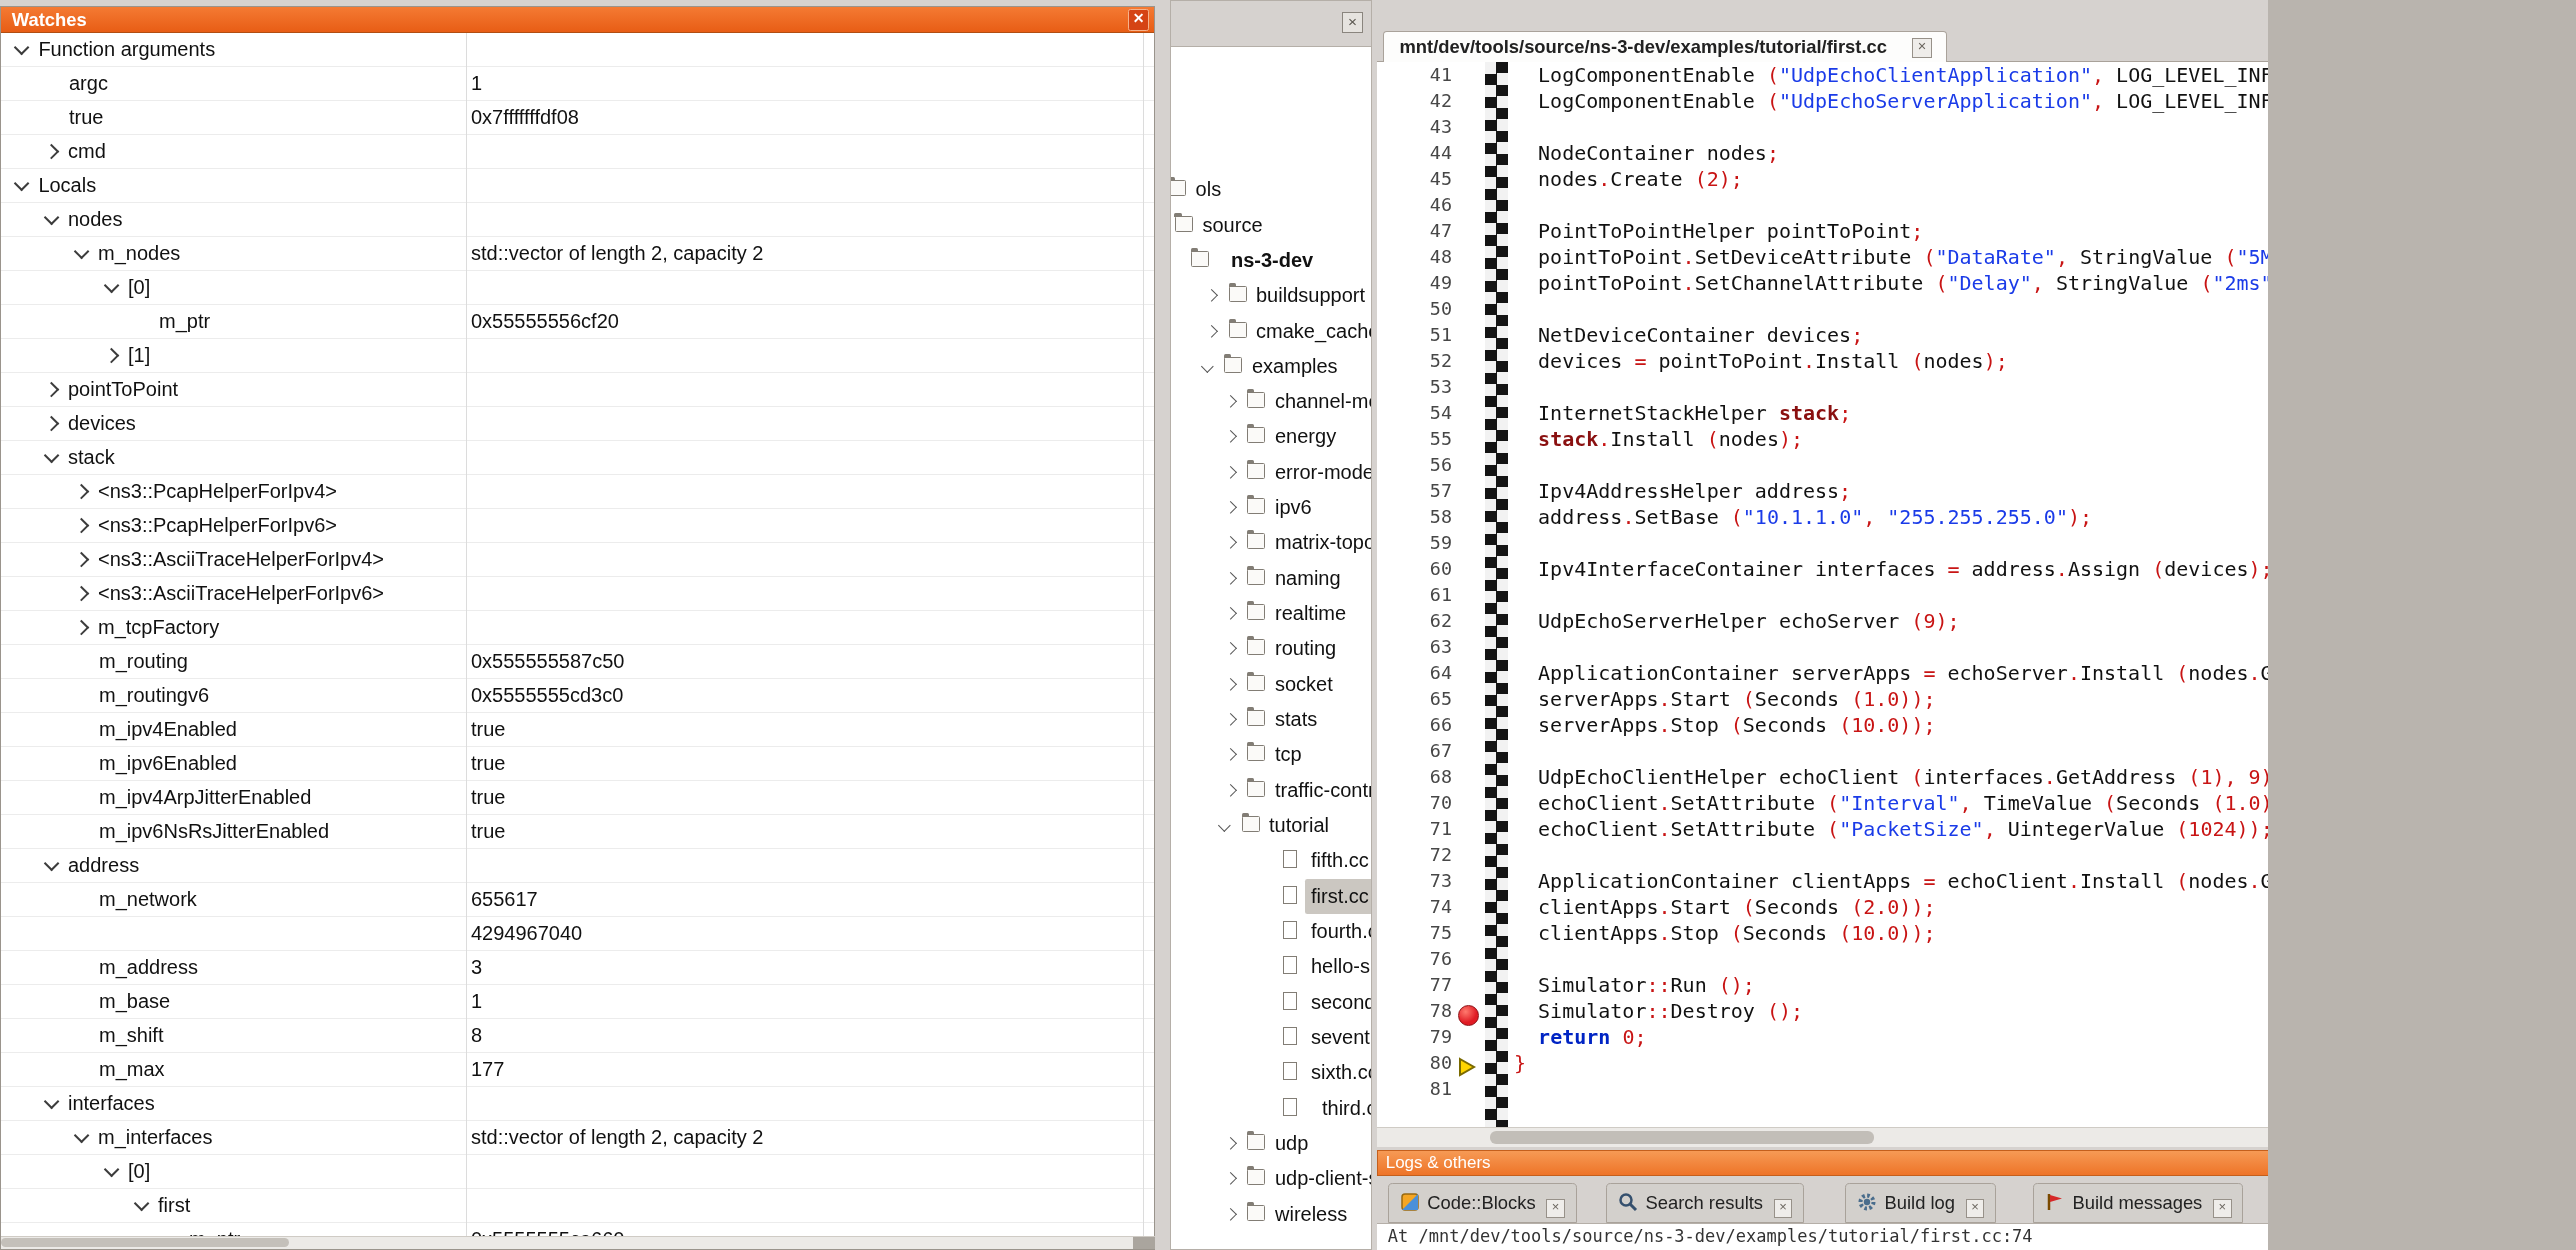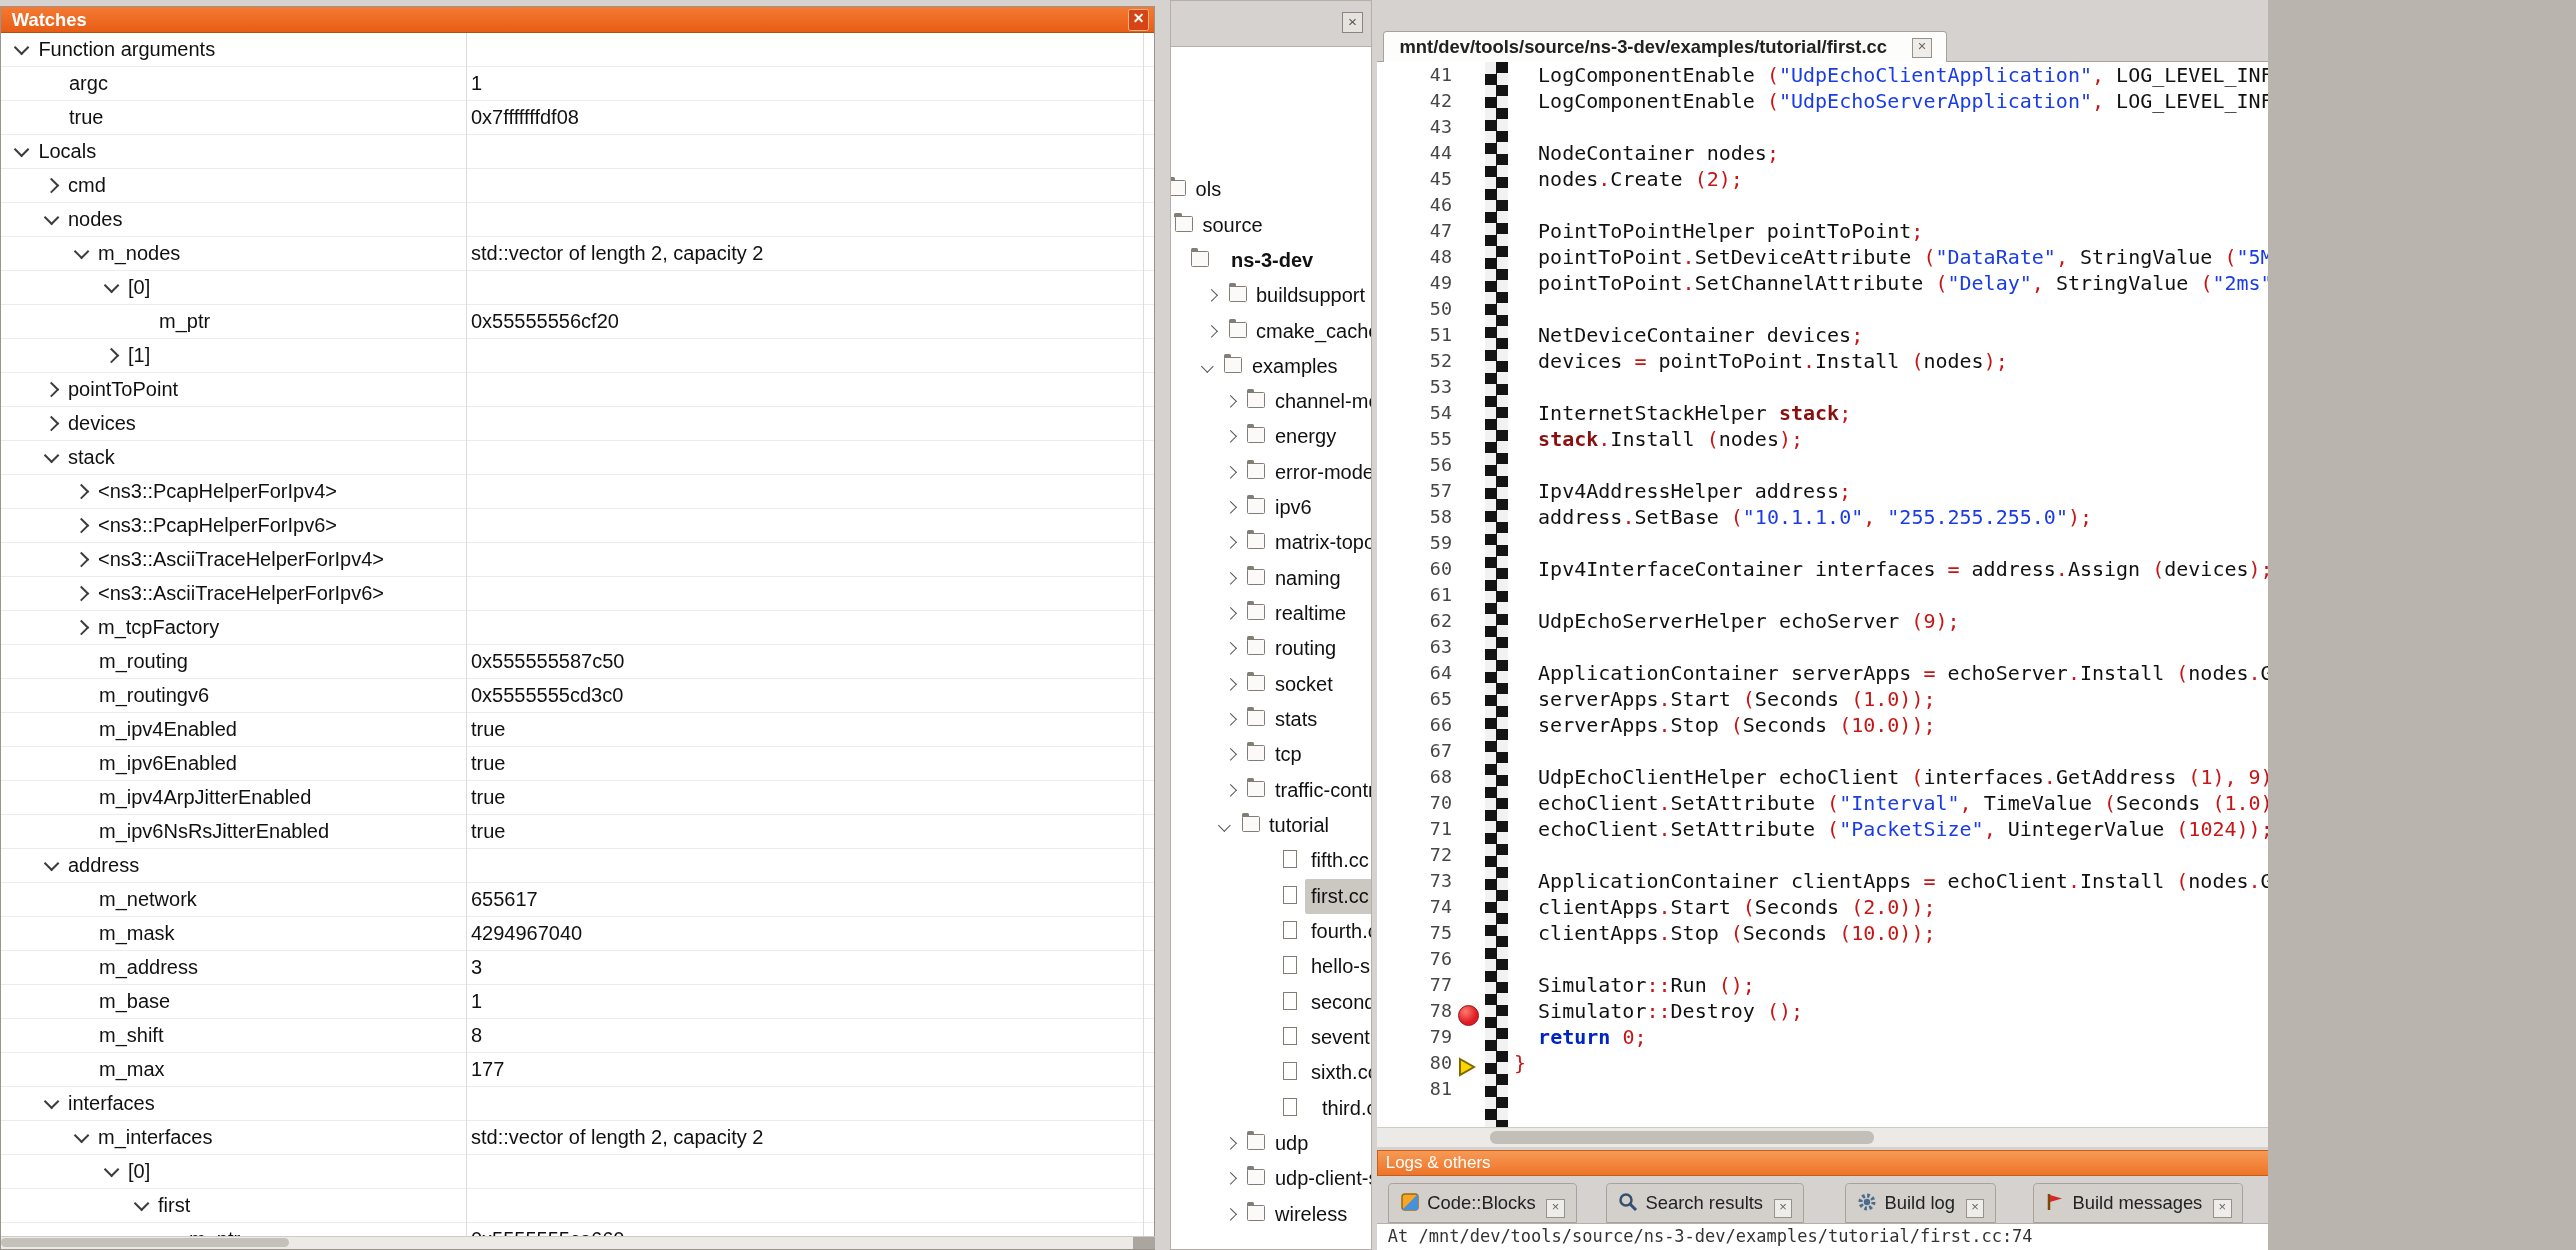--- a/index.html
+++ b/index.html
@@ -111,25 +111,25 @@
         </div>
         <div class="w-row">
           <div class="w-name" style="padding-left: 68px;"><span>argc</span></div>
           <div class="w-val">1</div>
         </div>
         <div class="w-row">
           <div class="w-name" style="padding-left: 68px;"><span>true</span></div>
           <div class="w-val">0x7fffffffdf08</div>
         </div>
         <div class="w-row">
+          <div class="w-name"><span class="chev c" style="margin-left: 45px;"></span><span>cmd</span></div>
+          <div class="w-val"></div>
+        </div>
+        <div class="w-row">
           <div class="w-name"><span class="chev e" style="margin-left: 15.4px;"></span><span>Locals</span></div>
-          <div class="w-val"></div>
-        </div>
-        <div class="w-row">
-          <div class="w-name"><span class="chev c" style="margin-left: 45px;"></span><span>cmd</span></div>
           <div class="w-val"></div>
         </div>
         <div class="w-row">
           <div class="w-name"><span class="chev e" style="margin-left: 45px;"></span><span>nodes</span></div>
           <div class="w-val"></div>
         </div>
         <div class="w-row">
           <div class="w-name"><span class="chev e" style="margin-left: 75px;"></span><span>m_nodes</span></div>
           <div class="w-val">std::vector of length 2, capacity 2</div>
         </div>
@@ -203,21 +203,20 @@
         </div>
         <div class="w-row">
           <div class="w-name"><span class="chev e" style="margin-left: 45px;"></span><span>address</span></div>
           <div class="w-val"></div>
         </div>
         <div class="w-row">
           <div class="w-name" style="padding-left: 98px;"><span>m_network</span></div>
           <div class="w-val">655617</div>
         </div>
         <div class="w-row">
-          <div class="w-name" style="padding-left: 98px;"><span>m_mask</span></div>
           <div class="w-val">4294967040</div>
         </div>
         <div class="w-row">
           <div class="w-name" style="padding-left: 98px;"><span>m_address</span></div>
           <div class="w-val">3</div>
         </div>
         <div class="w-row">
           <div class="w-name" style="padding-left: 98px;"><span>m_base</span></div>
           <div class="w-val">1</div>
         </div>

